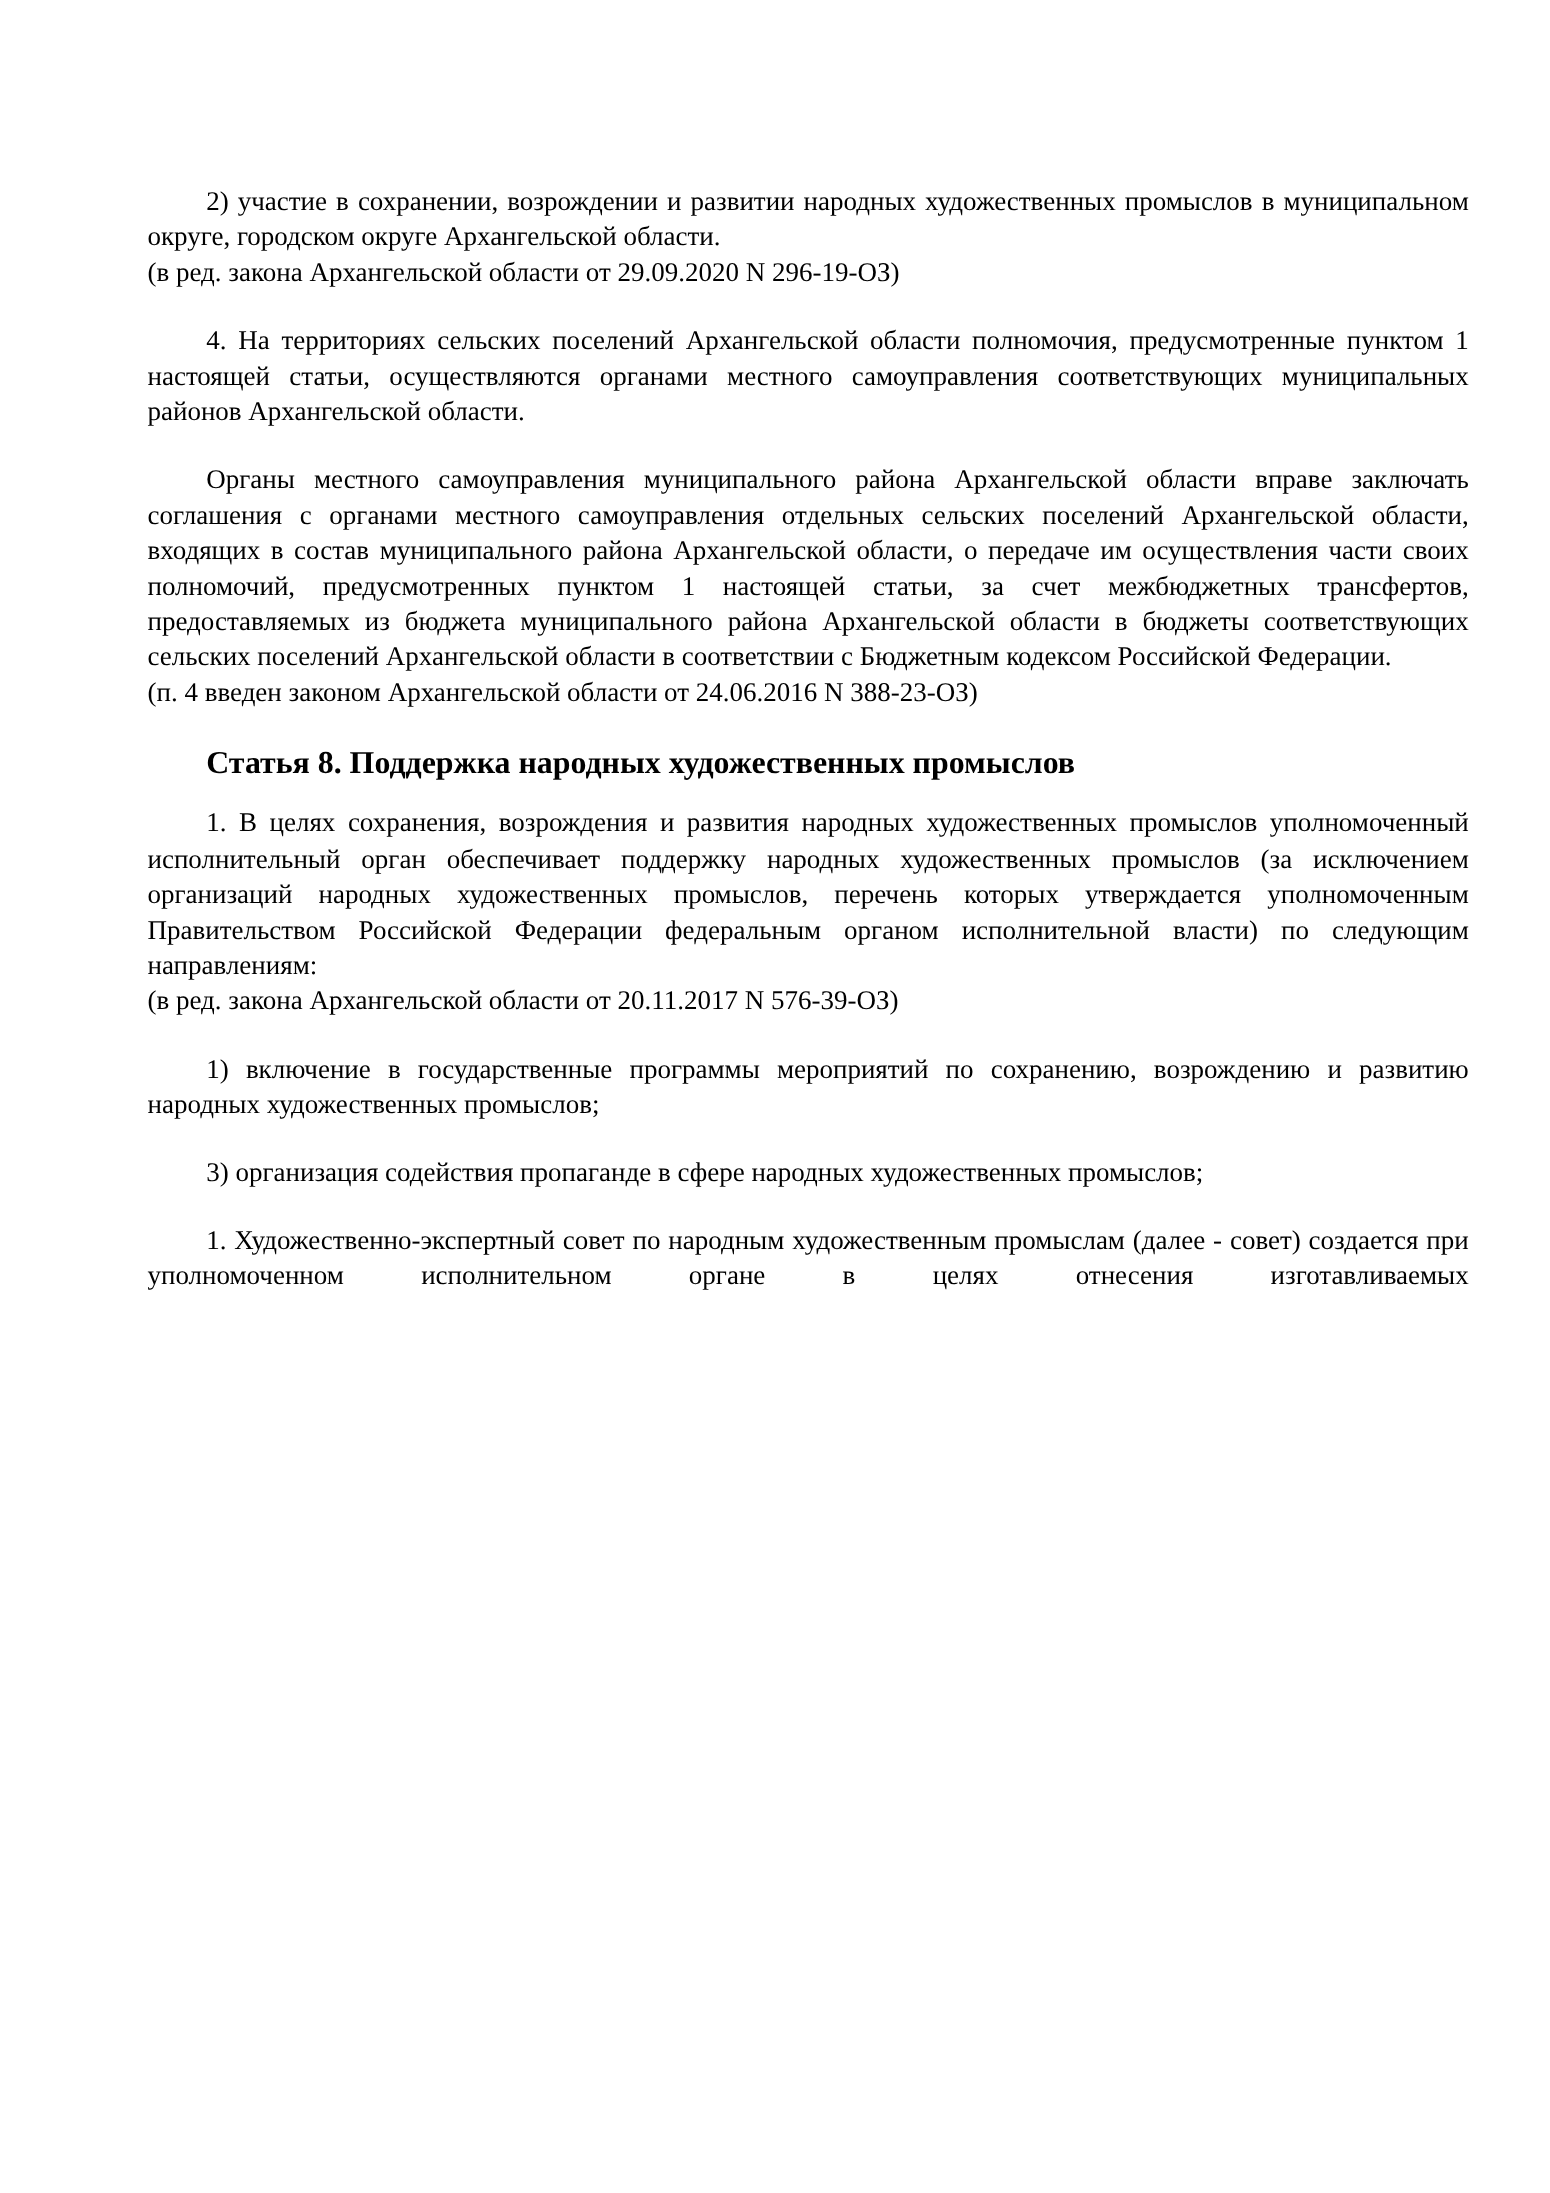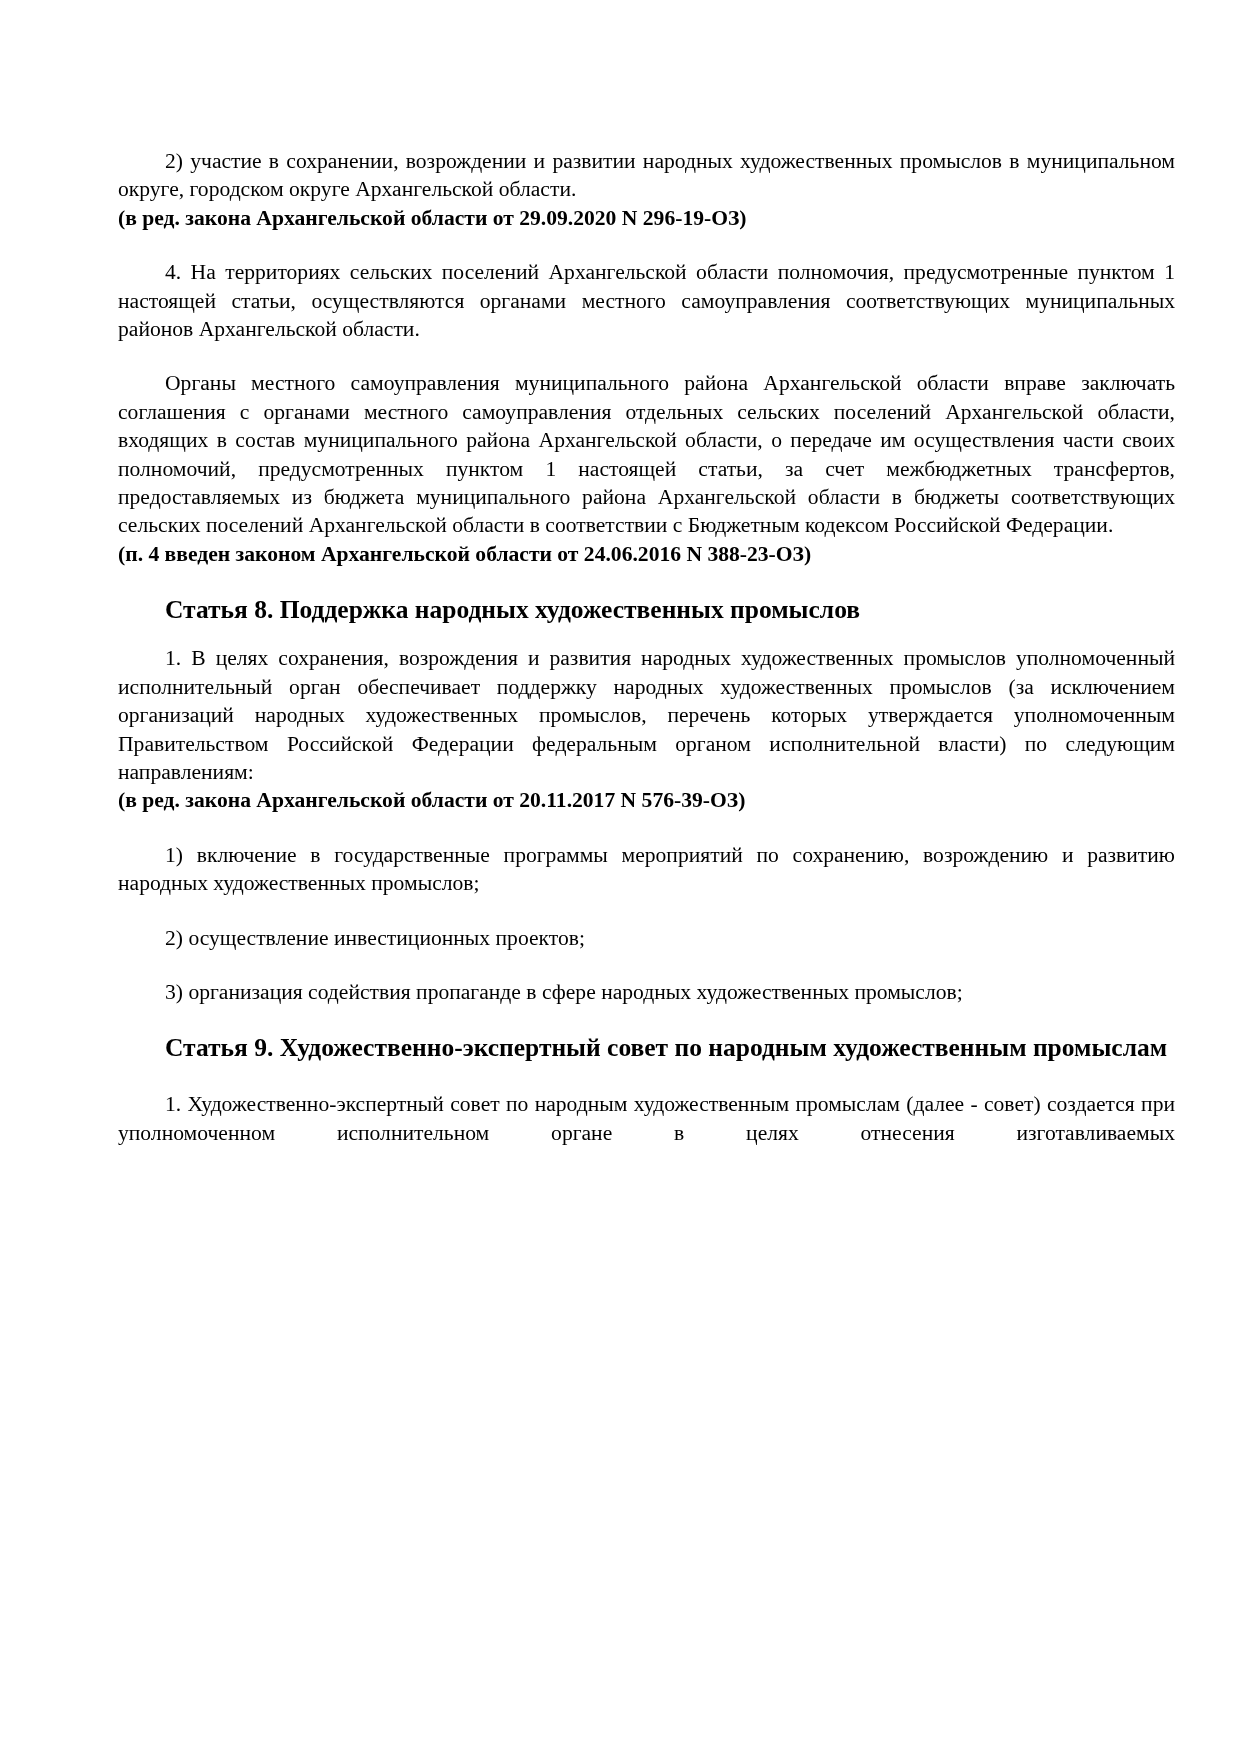--- a/index.html
+++ b/index.html
@@ -28,21 +28,20 @@
       margin: 0;
     }
     .indent {
       text-indent: 47px;
     }
     .note {
       font-size: 21.6px;
       line-height: 28.4px;
       margin: 0;
       text-align: left;
-      font-weight: bold;
     }
     .block {
       margin-bottom: 26px;
     }
     .heading {
       font-size: 25.5px;
       line-height: 32px;
       font-weight: bold;
       text-indent: 47px;
       margin: 0;
@@ -82,34 +81,28 @@
 
   <div class="block">
     <p class="para indent">1. В целях сохранения, возрождения и развития народных художественных промыслов уполномоченный исполнительный орган обеспечивает поддержку народных художественных промыслов (за исключением организаций народных художественных промыслов, перечень которых утверждается уполномоченным Правительством Российской Федерации федеральным органом исполнительной власти) по следующим направлениям:</p>
     <p class="note">(в ред. закона Архангельской области от 20.11.2017 N 576-39-ОЗ)</p>
   </div>
 
   <div class="block">
     <p class="para indent">1) включение в государственные программы мероприятий по сохранению, возрождению и развитию народных художественных промыслов;</p>
   </div>
 
-  <div class="block">
-    <p class="para indent">2) осуществление инвестиционных проектов;</p>
-  </div>
 
   <div class="block">
     <p class="para indent">3) организация содействия пропаганде в сфере народных художественных промыслов;</p>
   </div>
 
 
 
   <div class="block">
   </div>
 
-  <div class="heading-block-2">
-    <h2 class="heading">Статья 9. Художественно-экспертный совет по народным художественным промыслам</h2>
-  </div>
 
   <div class="block">
     <p class="para indent" style="text-align-last: justify;">1. Художественно-экспертный совет по народным художественным промыслам (далее - совет) создается при уполномоченном исполнительном органе в целях отнесения изготавливаемых</p>
   </div>
 
 </div>
 
 </body></html>

